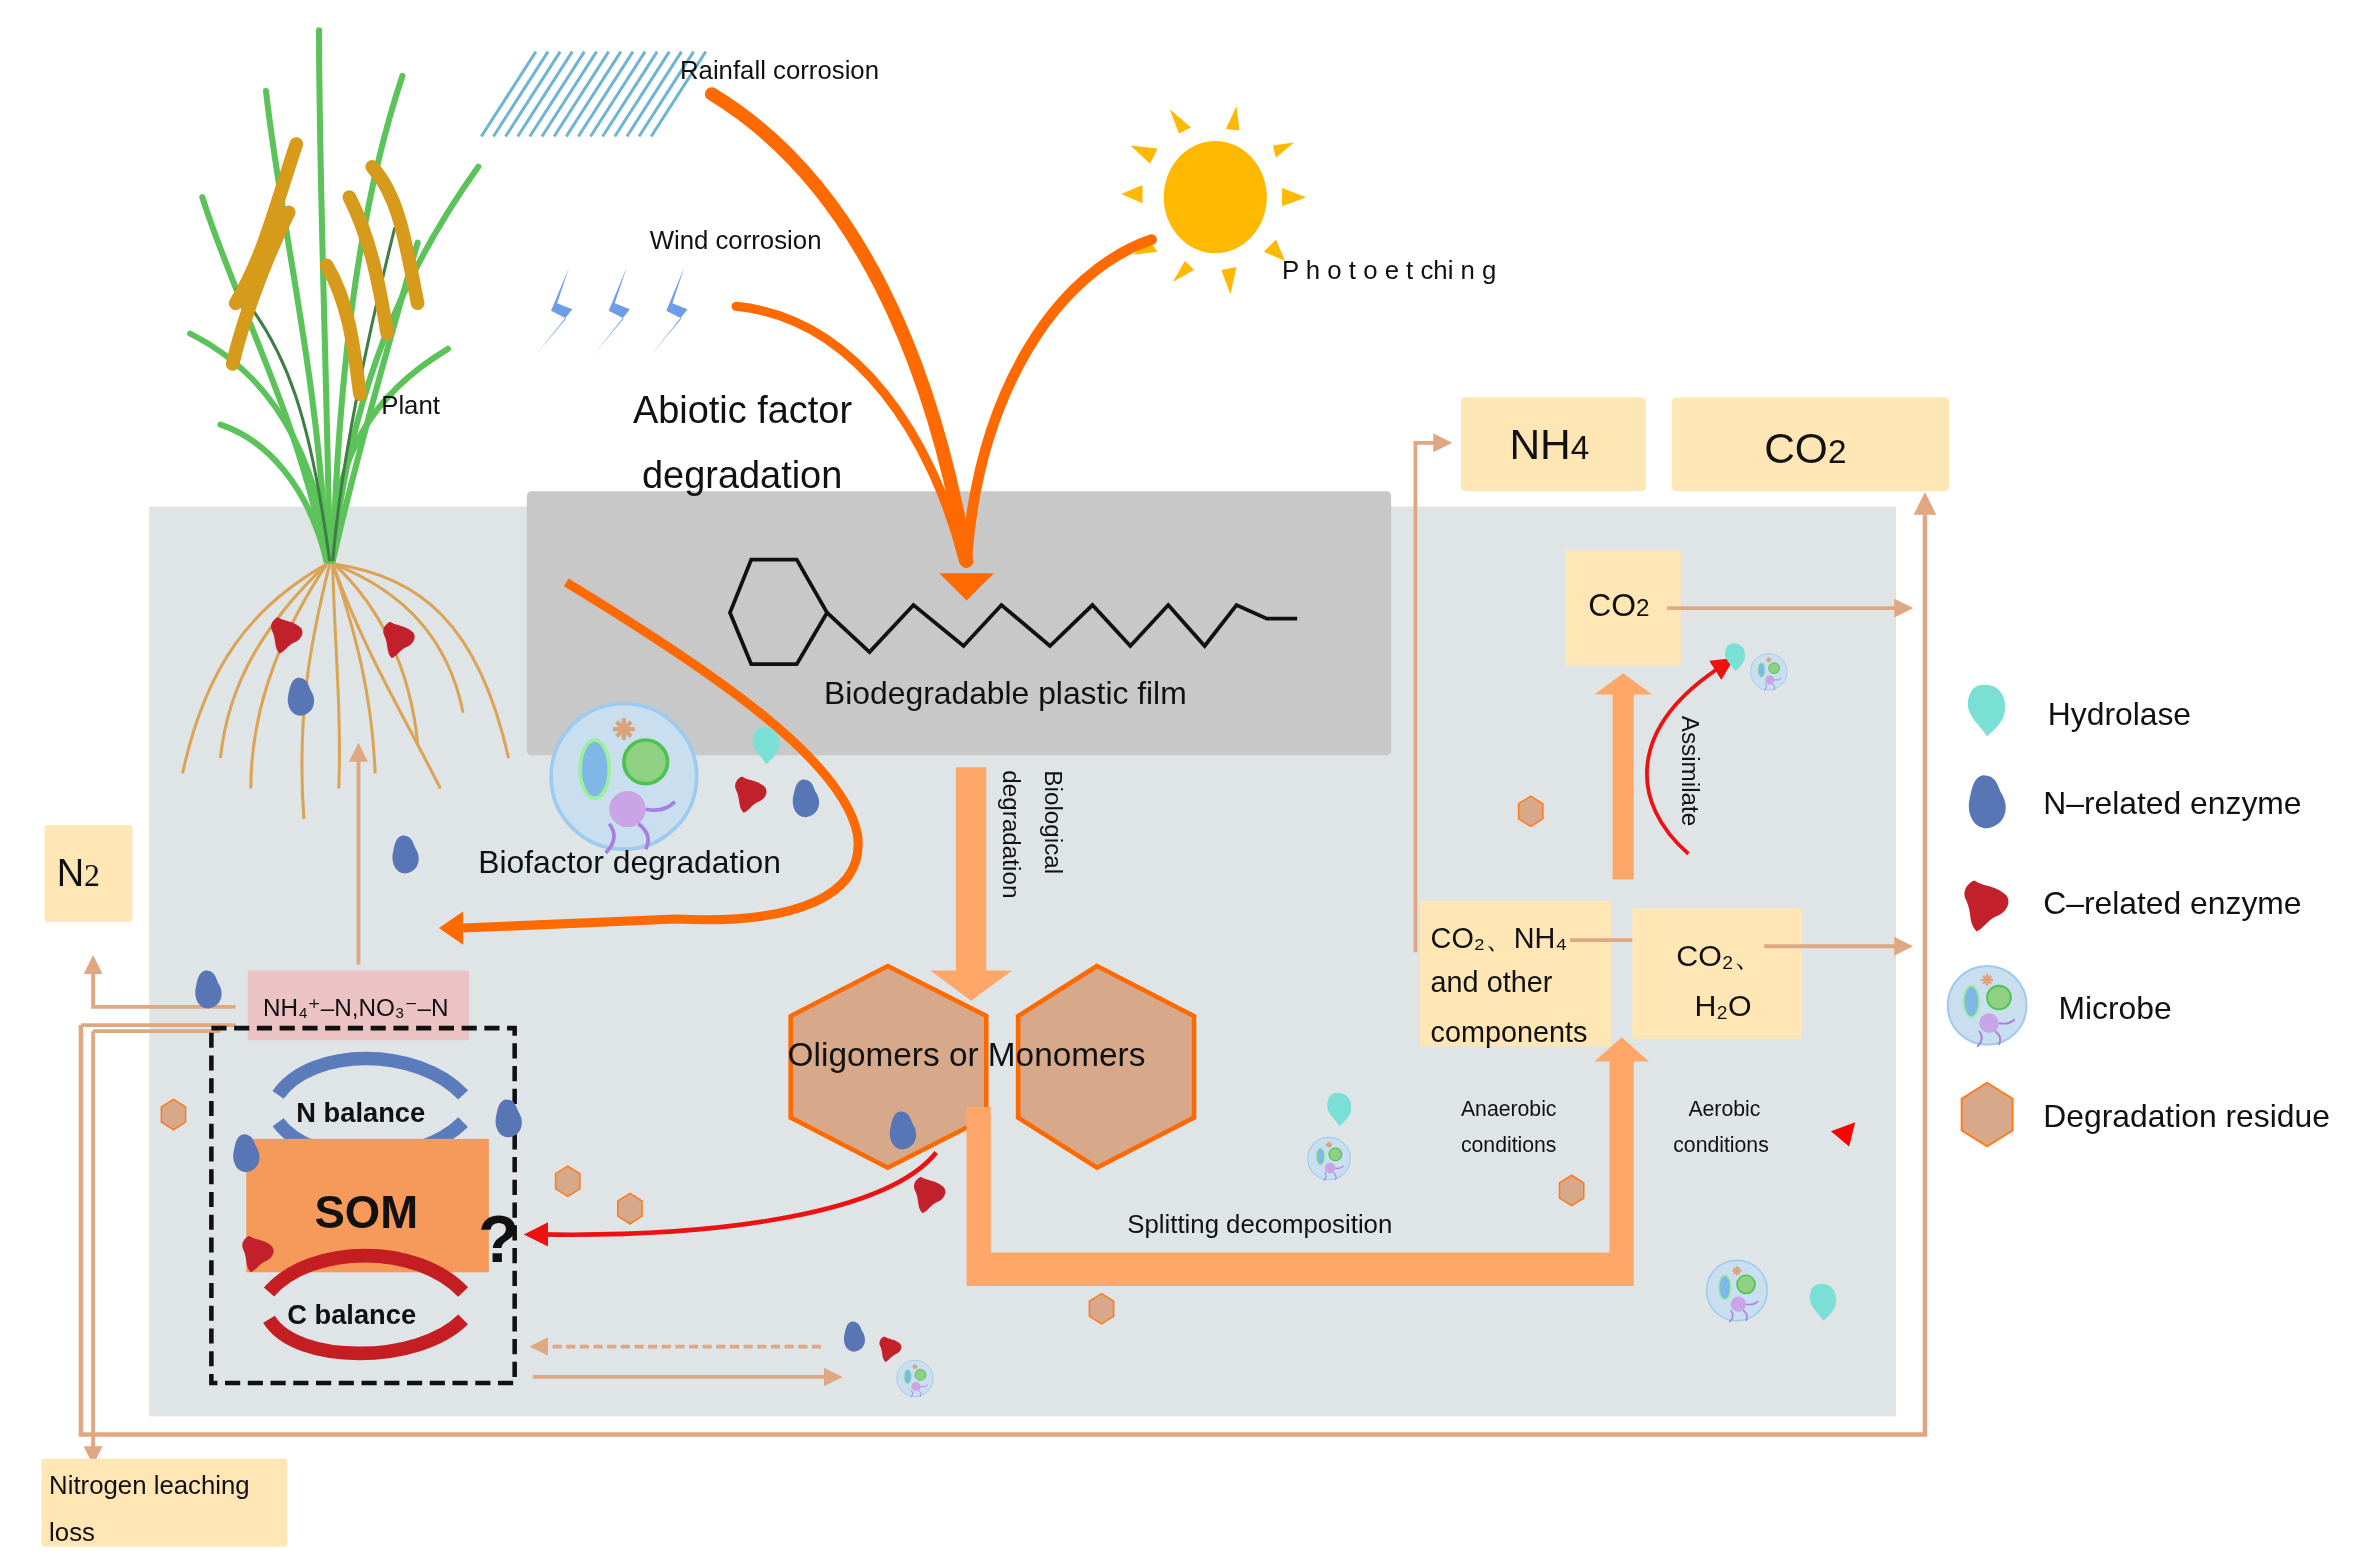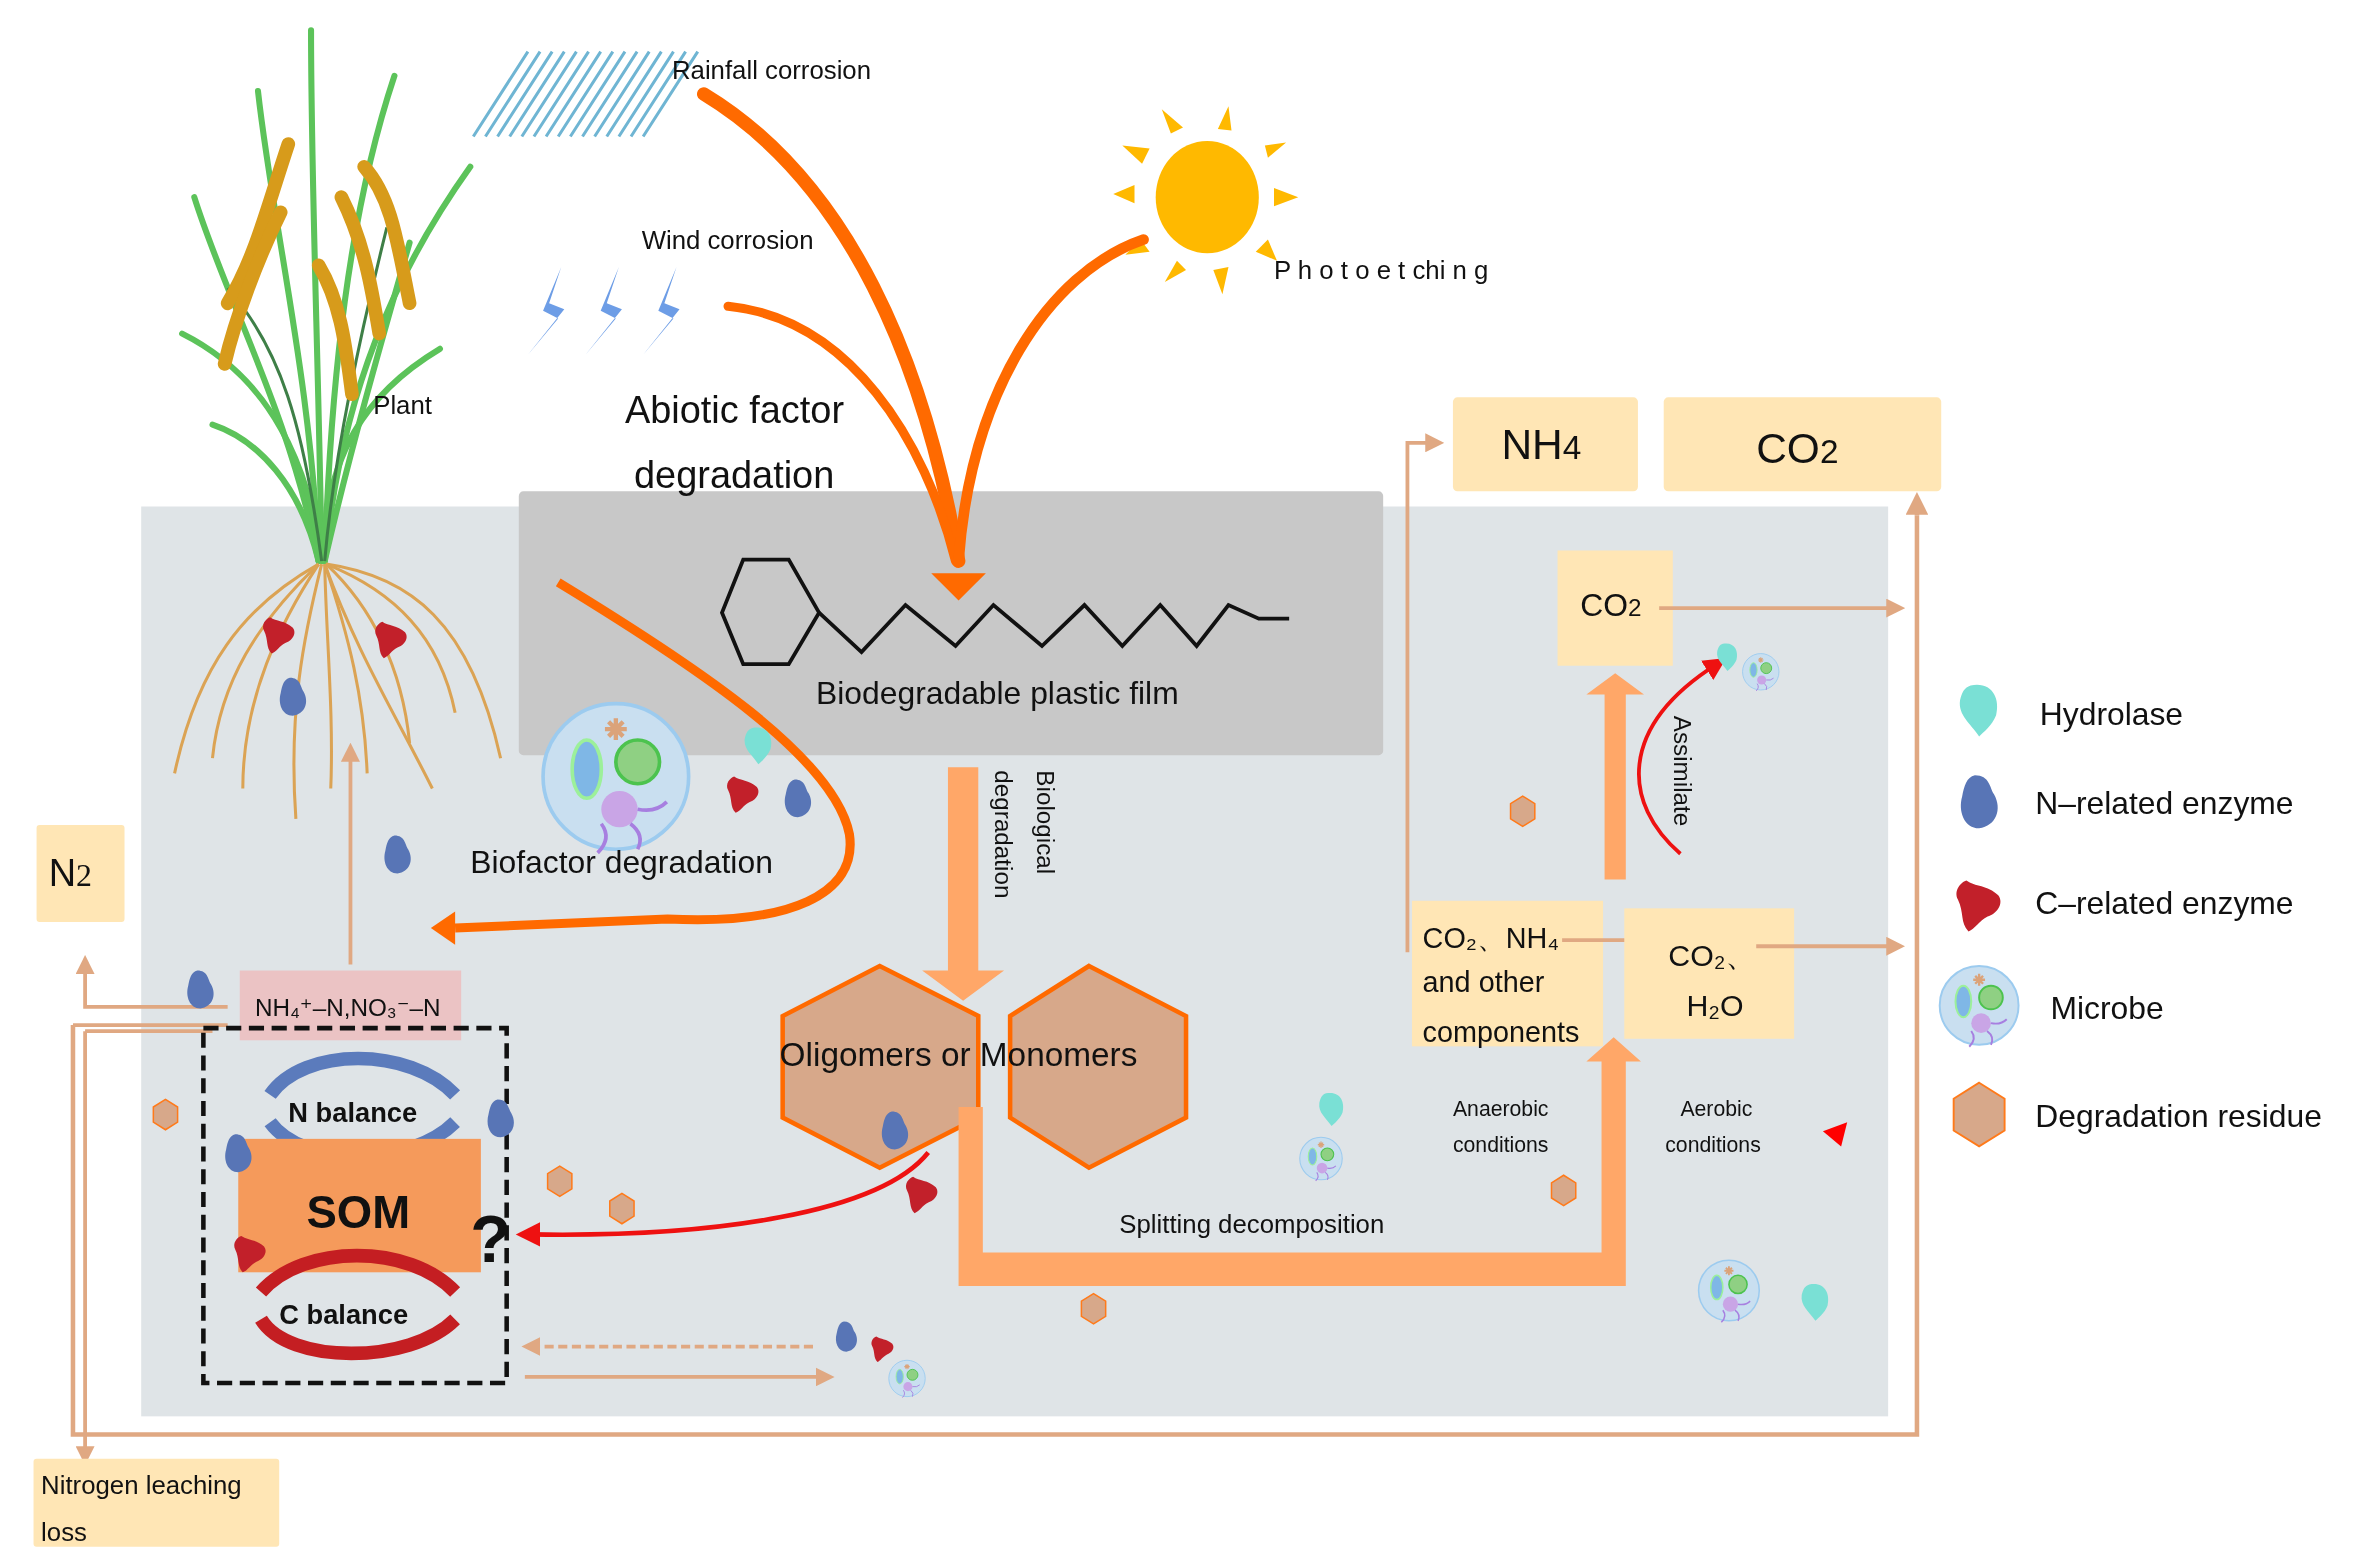--- a/index.html
+++ b/index.html
@@ -1,17 +1,17 @@
 <!DOCTYPE html>
 <html style="font-size:9.3px"><head>
 <meta charset="utf-8">
 <style>
   html, body { margin: 0; padding: 0; background: #ffffff; }
   body { width: 2366px; height: 1568px; overflow: hidden; }
-  #stage { position: absolute; left: 0; top: 0; width: 2176px; height: 1568px; }
+  #stage { position: absolute; left: 8px; top: 0; width: 2176px; height: 1568px; }
   svg text { font-family: "Liberation Sans", "DejaVu Sans", sans-serif; fill: #111; }
   .t-serif { font-family: "Liberation Serif", "DejaVu Serif", serif; }
   .bold { font-weight: bold; }
 </style>
 </head>
 <body>
 
 <div id="stage">
 <svg xmlns="http://www.w3.org/2000/svg" width="2366" height="1568" viewBox="0 0 1560 1034">
   <defs>

